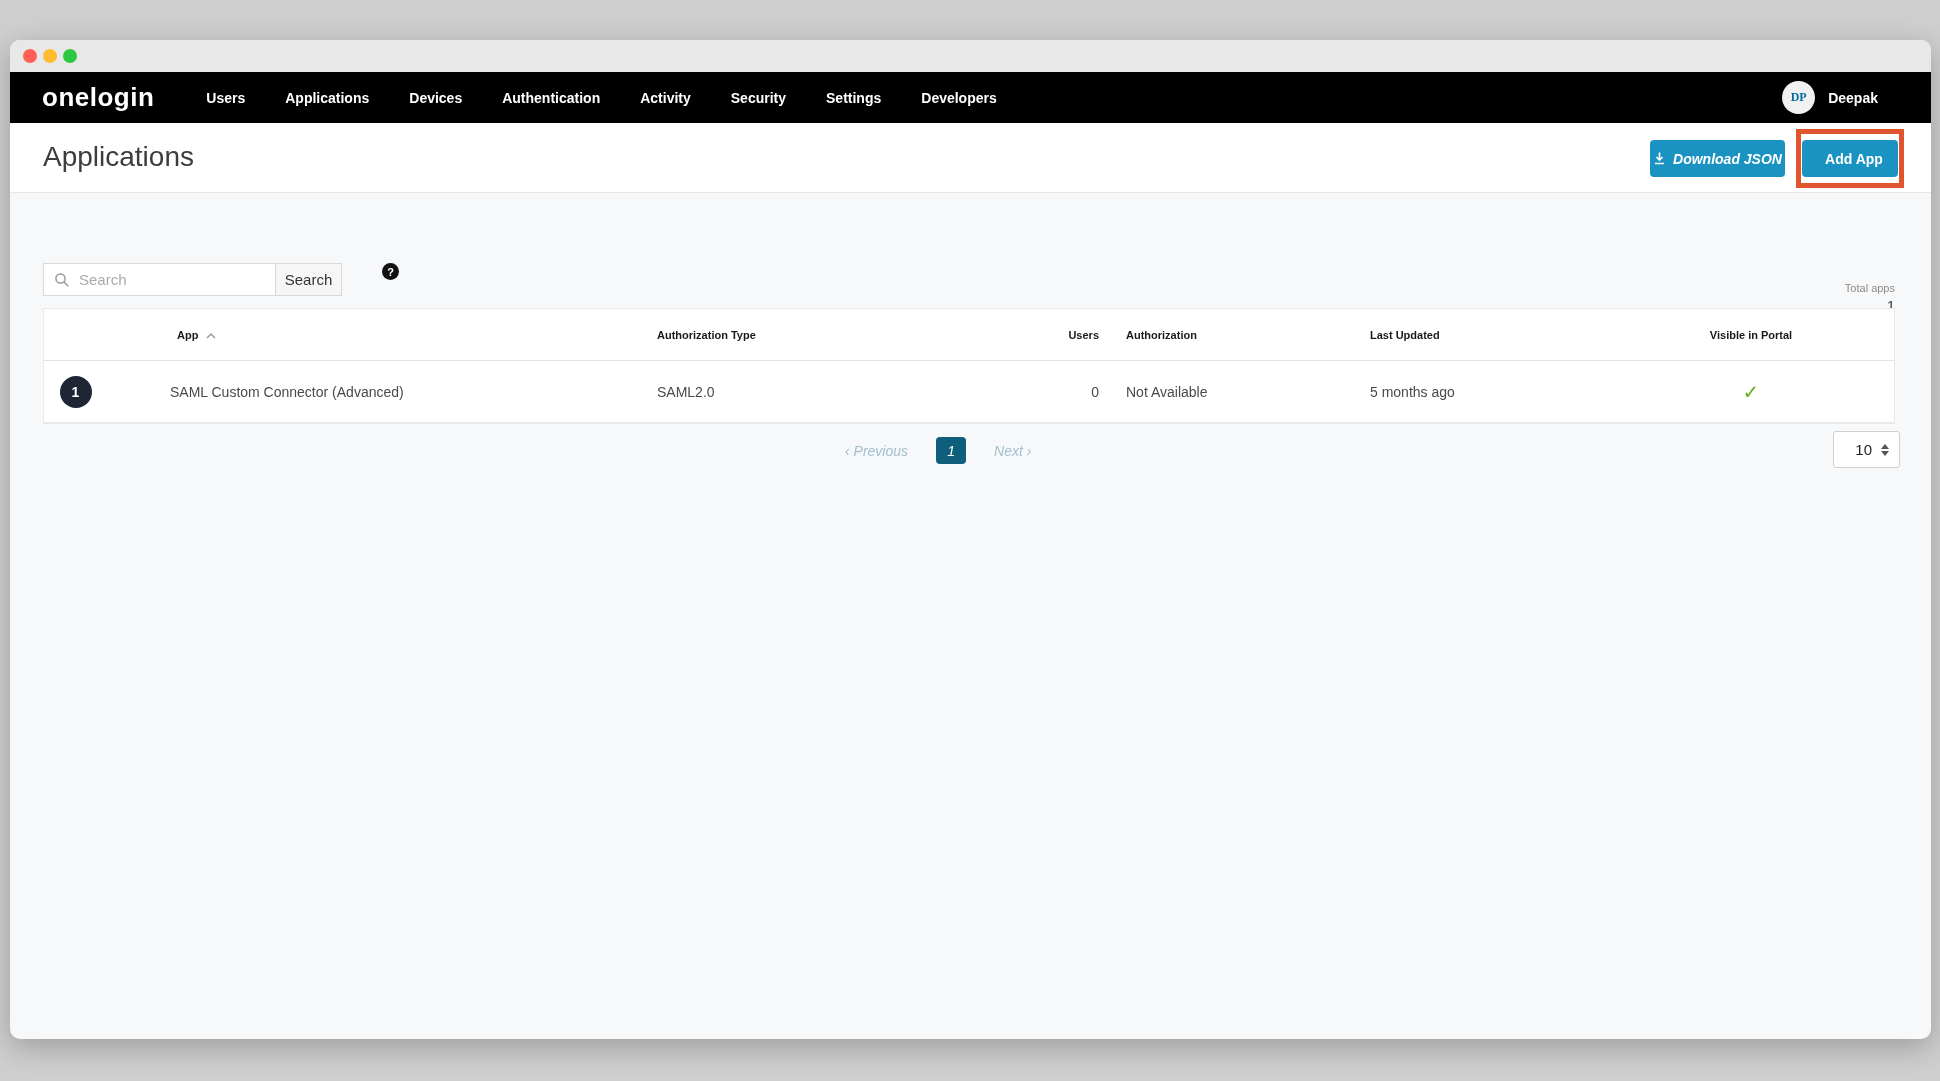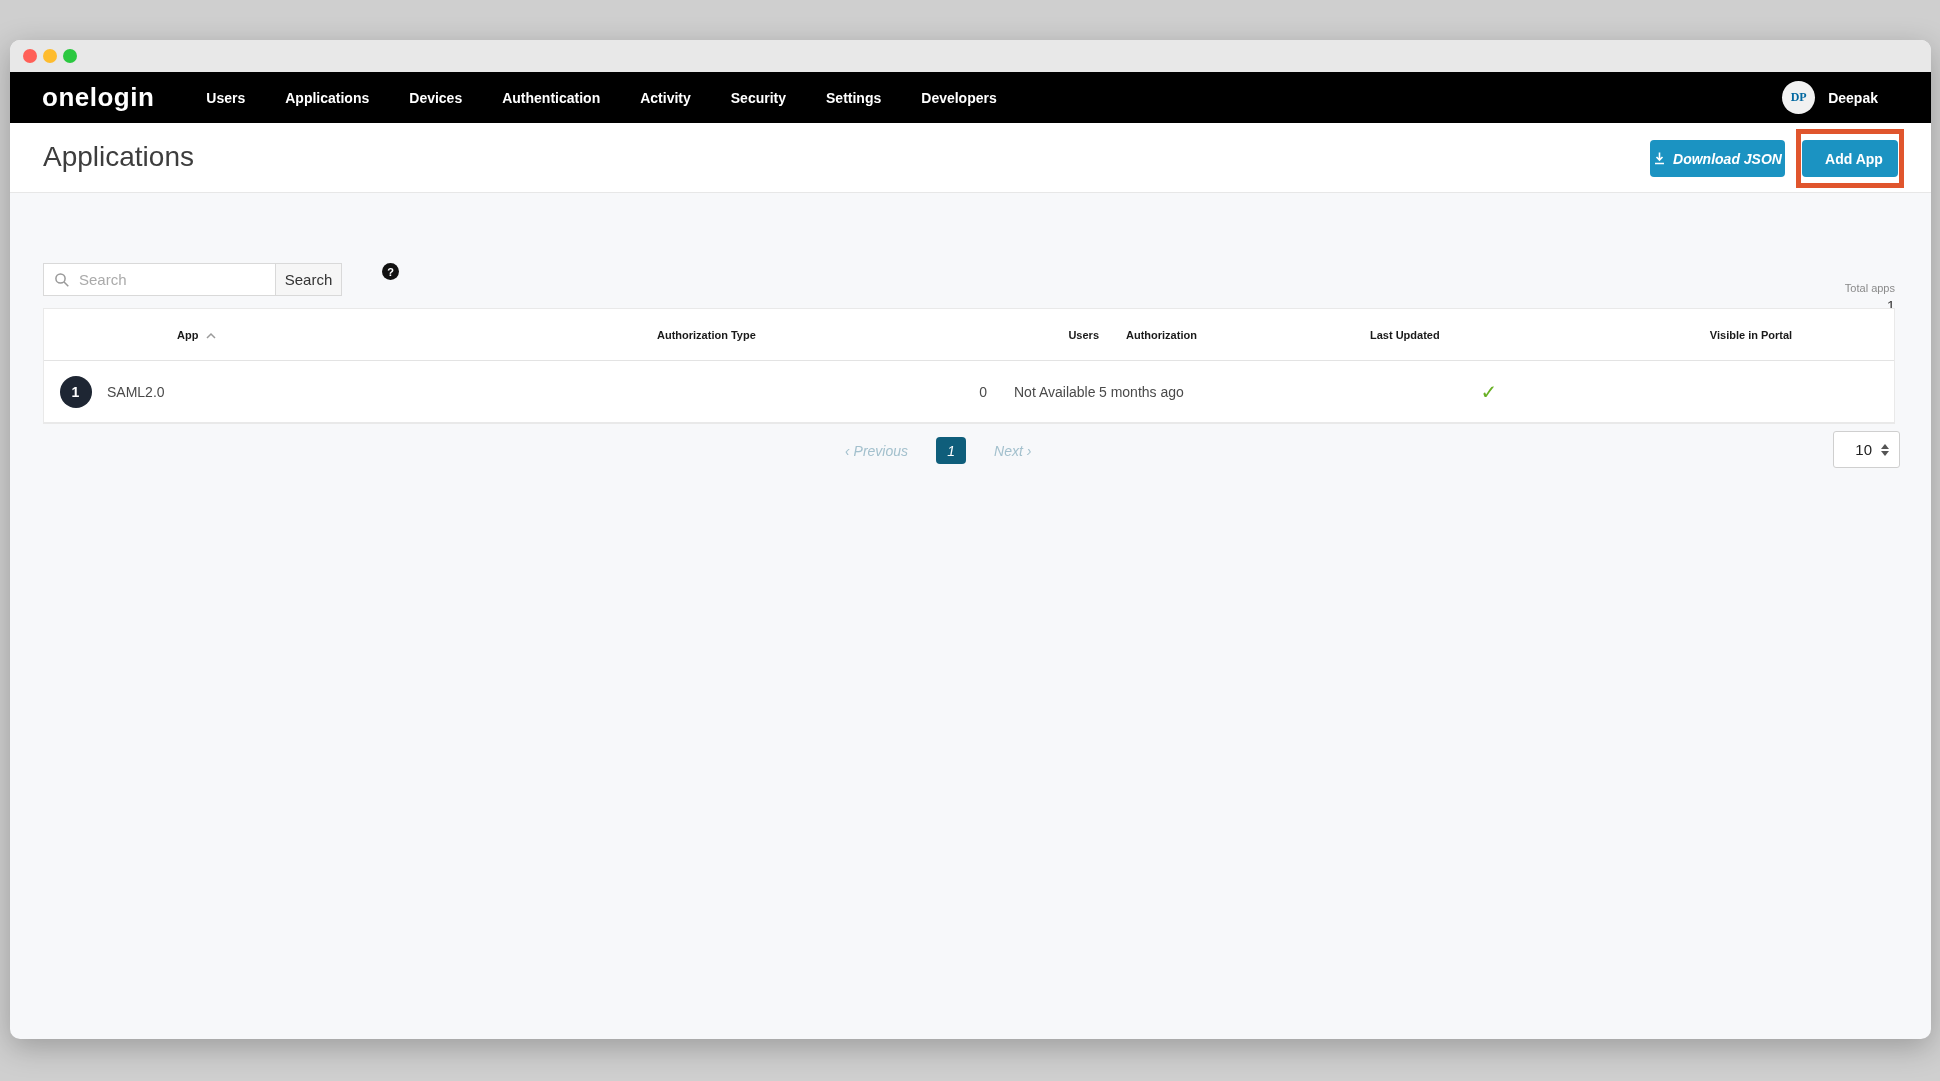--- a/index.html
+++ b/index.html
@@ -206,20 +206,21 @@
       <div class="cell">Authorization Type</div>
       <div class="cell c-users col-link">Users</div>
       <div class="cell c-prov col-link">Authorization</div>
       <div class="cell">Last Updated</div>
       <div class="cell c-visible">Visible in Portal</div>
     </div>
     <div class="t-row t-body">
       <div class="cell badge-cell">
         <span class="row-badge">1</span>
       </div>
+      <div class="cell c-app">SAML Custom Connector (Advanced)</div>
       <div class="cell">SAML2.0</div>
       <div class="cell c-users">0</div>
       <div class="cell c-prov">Not Available</div>
       <div class="cell">5 months ago</div>
       <div class="cell c-visible">
         <span class="check">✓</span>
       </div>
     </div>
   </div>
 

